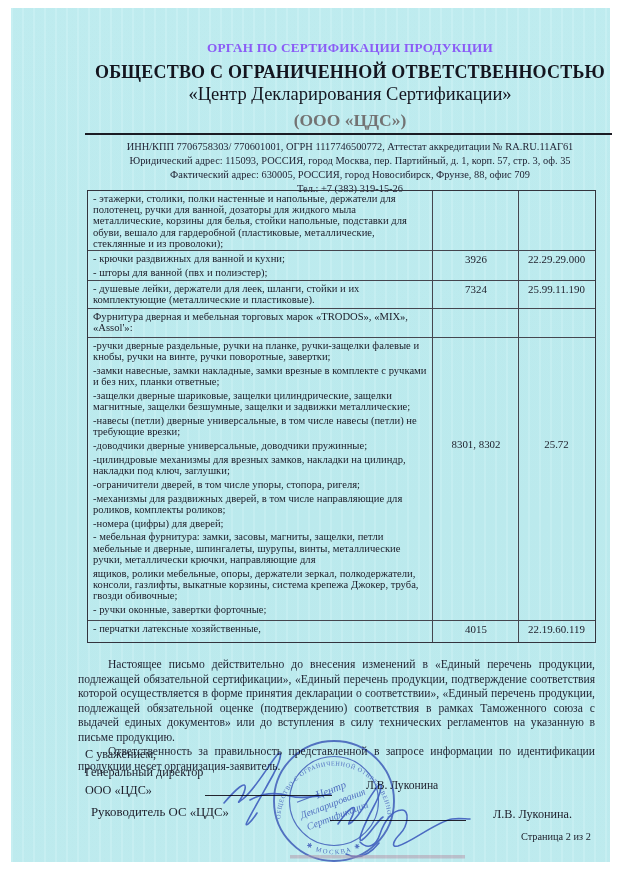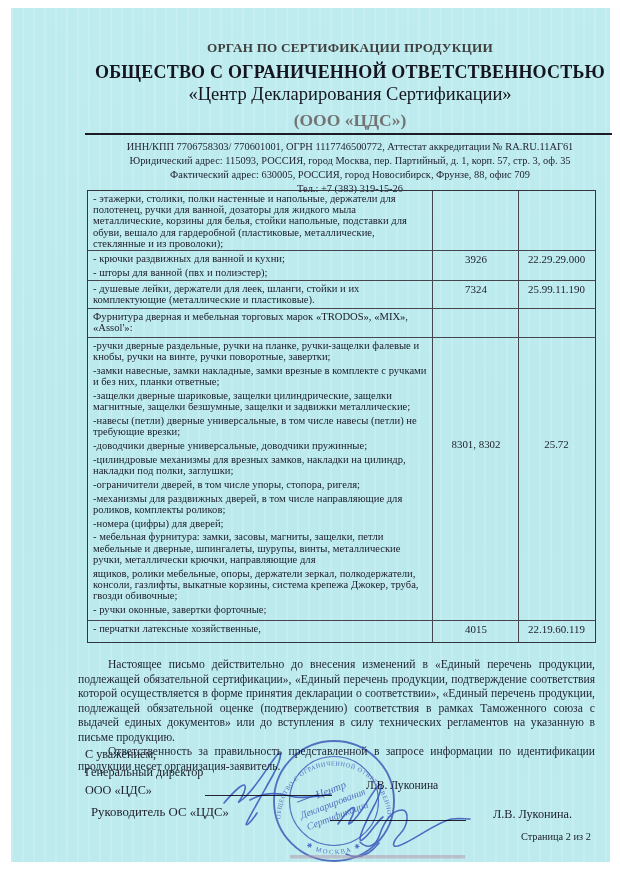--- a/index.html
+++ b/index.html
@@ -9,21 +9,21 @@
   }
   .page{position:absolute;left:0;top:0;width:620px;height:876px;}
   .sheet{
     position:absolute;left:11px;top:8px;width:599px;height:854px;
     background:
       repeating-linear-gradient(90deg,rgba(255,255,255,0.07) 0px,rgba(255,255,255,0.07) 2px,rgba(0,130,150,0.025) 2px,rgba(0,130,150,0.025) 11px),
       linear-gradient(180deg,#c3eef1 0%,#bfecef 60%,#c2edf0 100%);
   }
   
   .hdrwrap{position:absolute;left:88px;top:0;width:524px;text-align:center;}
-  .h1{position:absolute;left:0;top:40px;width:100%;font-size:13.2px;font-weight:bold;color:#404040;letter-spacing:.2px;}
+  .h1{position:absolute;left:0;top:40px;width:100%;font-size:13.2px;font-weight:bold;color:#8b5cf6;letter-spacing:.2px;}
   .h2{position:absolute;left:0;top:62px;width:100%;font-size:18px;font-weight:bold;color:#14151f;letter-spacing:.2px;}
   .h3{position:absolute;left:0;top:84px;width:100%;font-size:18.5px;font-weight:normal;color:#14151f;}
   .h4{position:absolute;left:0;top:110px;width:100%;font-size:17.5px;font-weight:bold;color:#737373;}
   .rule{position:absolute;left:85px;top:133px;width:527px;height:2.4px;background:#1b1c24;}
   .org{position:absolute;left:88px;top:140px;width:524px;text-align:center;font-size:10.4px;line-height:14px;color:#232536;}
   
   .tbl{position:absolute;left:87px;top:190px;width:507px;border:1.4px solid #33343e;}
   .tr{display:grid;grid-template-columns:345px 86px 74px;border-bottom:1px solid #45464f;overflow:hidden;}
   .tr:last-child{border-bottom:none;}
   .td{border-right:1px solid #45464f;padding:2px 4px 0 5px;font-size:10.6px;line-height:11.2px;overflow:hidden;}
@@ -95,21 +95,21 @@
       <div class="td tdv"></div>
       <div class="td tdv"></div>
     </div>
     <div class="tr r5">
       <div class="td">
         <div class="itm">-ручки дверные раздельные, ручки на планке, ручки-защелки фалевые и кнобы, ручки на винте, ручки поворотные, завертки;</div>
         <div class="itm">-замки навесные, замки накладные, замки врезные в комплекте с ручками и без них, планки ответные;</div>
         <div class="itm">-защелки дверные шариковые, защелки цилиндрические, защелки магнитные, защелки безшумные, защелки и задвижки металлические;</div>
         <div class="itm">-навесы (петли) дверные универсальные, в том числе навесы (петли) не требующие врезки;</div>
         <div class="itm">-доводчики дверные универсальные, доводчики пружинные;</div>
-        <div class="itm">-цилиндровые механизмы для врезных замков, накладки на цилиндр, накладки под полки, заглушки;</div>
+        <div class="itm">-цилиндровые механизмы для врезных замков, накладки на цилиндр, накладки под ключ, заглушки;</div>
         <div class="itm">-ограничители дверей, в том числе упоры, стопора, ригеля;</div>
         <div class="itm">-механизмы для раздвижных дверей, в том числе направляющие для роликов, комплекты роликов;</div>
         <div class="itm">-номера (цифры) для дверей;</div>
         <div class="itm">- мебельная фурнитура: замки, засовы, магниты, защелки, петли мебельные и дверные, шпингалеты, шурупы, винты, металлические ручки, металлически крючки, направляющие для</div>
         <div class="itm">ящиков, ролики мебельные, опоры, держатели зеркал, полкодержатели, консоли, газлифты, выкатные корзины, система крепежа Джокер, труба, гвозди обивочные;</div>
         <div class="itm">- ручки оконные, завертки форточные;</div>
       </div>
       <div class="td tdv">8301, 8302</div>
       <div class="td tdv">25.72</div>
     </div>

